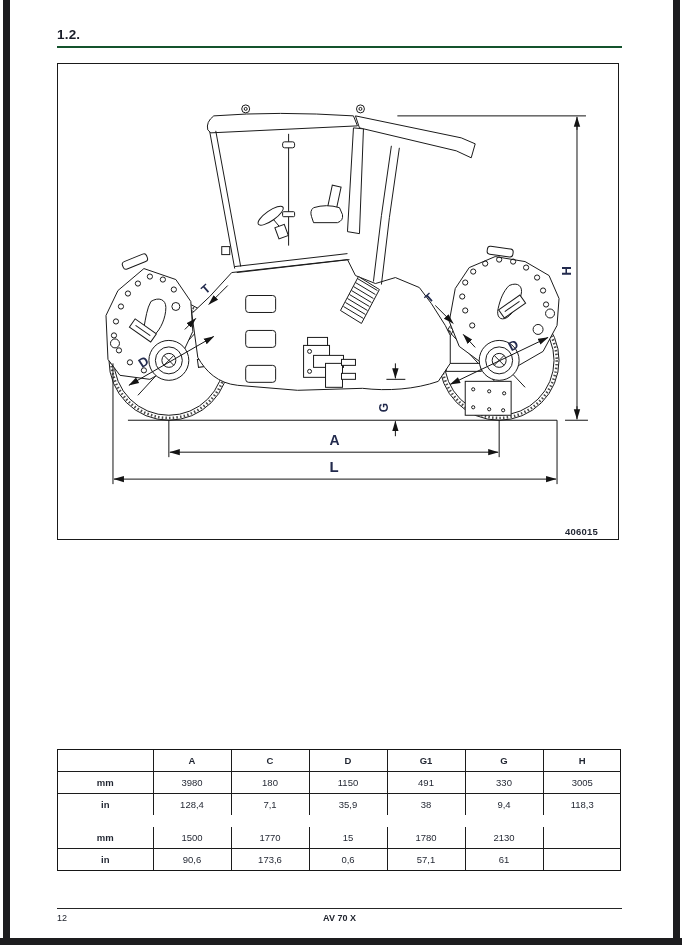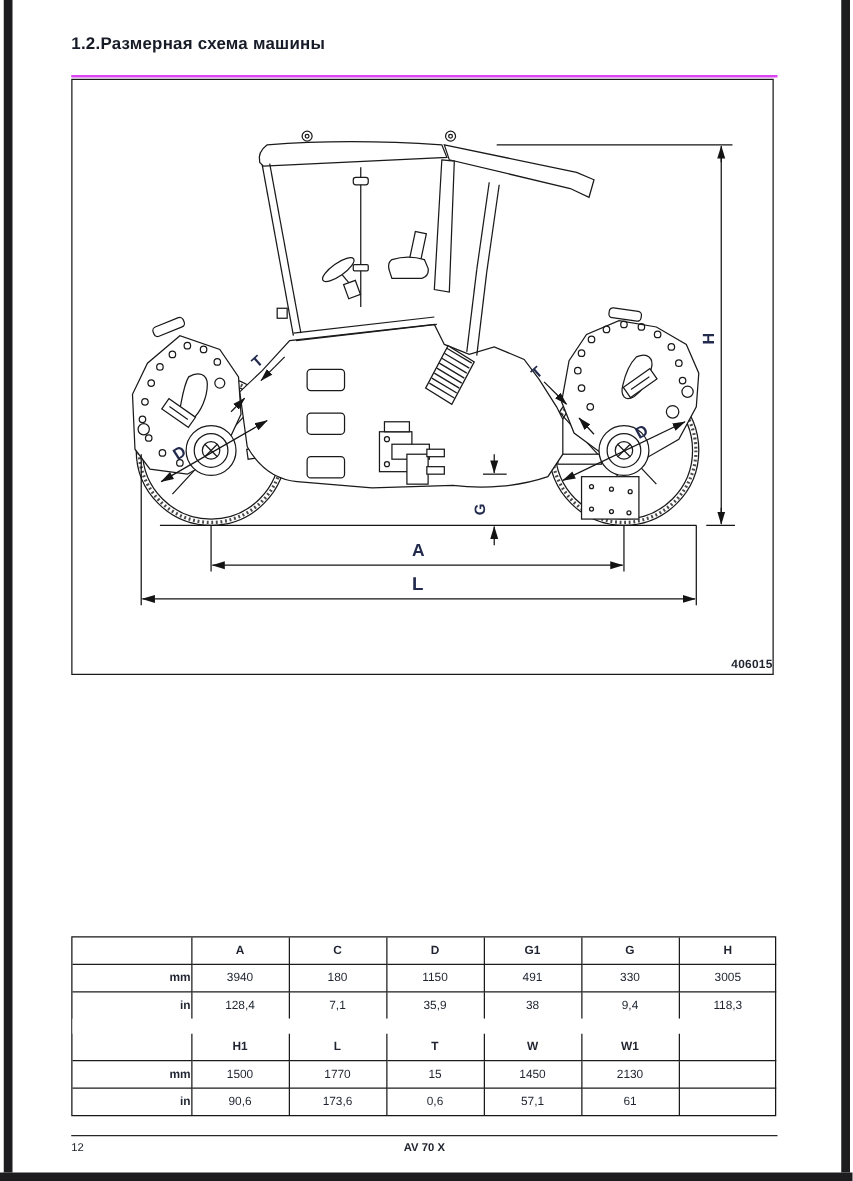--- a/index.html
+++ b/index.html
@@ -7,45 +7,45 @@
     width:682px;height:945px;position:relative;background:#ffffff;
     font-family:"Liberation Sans", sans-serif;color:#1f2430;overflow:hidden;
   }
   .scan-bar{position:absolute;background:#1d1d1f;}
   .bar-left{left:3px;top:0;width:7px;height:938px;}
   .bar-right{left:673px;top:0;width:7px;height:938px;}
   .bar-bottom{left:0;top:938px;width:682px;height:7px;}
 
   .section-header{
     position:absolute;left:57px;top:27px;width:565px;
-    border-bottom:2px solid #d946ef;padding-bottom:18px;
-    display:flex;align-items:baseline;
+    border-bottom:2px solid #14532d;padding-bottom:4px;
+    display:flex;gap:22px;align-items:baseline;
     font-weight:bold;font-size:13.5px;color:#181c28;letter-spacing:.2px;
   }
 
   .figure-box{
     position:absolute;left:57px;top:63px;width:562px;height:477px;
     border:1.5px solid #1a1a1a;background:#fff;box-sizing:border-box;
   }
   .figure-number{
-    position:absolute;right:0;bottom:2px;
+    position:absolute;right:20px;bottom:2px;
     font-weight:bold;font-size:9.5px;color:#1f2430;letter-spacing:.2px;
   }
 
   .dim-tables{
     position:absolute;left:57px;top:749px;width:564px;
     border:1.2px solid #161616;box-sizing:border-box;background:#fff;
   }
   .dim-tables table{border-collapse:collapse;width:100%;table-layout:fixed;}
   .dim-tables td,.dim-tables th{
     border:1px solid #1c1c1c;height:21px;text-align:center;vertical-align:middle;
     font-size:9.5px;color:#1f2430;padding:0;overflow:hidden;
   }
   .dim-tables th{font-weight:bold;}
-  .dim-tables td.rowhead{font-weight:bold;text-align:right;}
+  .dim-tables td.rowhead{font-weight:bold;}
   .dim-tables .spacer{height:12px;background:#fff;}
   .dim-tables table col.c0{width:95px;}
   .dim-tables table col.cn{width:78px;}
   .dim-tables table tr > *:first-child{border-left:none;}
   .dim-tables table tr > *:last-child{border-right:none;}
   .dim-tables table tr:first-child > *{border-top:none;}
   .dim-tables table tr:last-child > *{border-bottom:none;}
 
   .footer-rule{position:absolute;left:57px;top:908px;width:565px;height:1px;background:#262626;}
   .footer-page{position:absolute;left:57px;top:913px;font-size:9px;color:#20242e;}
@@ -61,21 +61,20 @@
 </style>
 </head>
 <body>
 
 <div class="scan-bar bar-left"></div>
 <div class="scan-bar bar-right"></div>
 <div class="scan-bar bar-bottom"></div>
 
 <div class="section-header">
   <span>1.2.</span>
-  <span>Размерная схема машины</span>
 </div>
 
 <div class="figure-box">
   <svg width="559" height="474" viewBox="0 0 560 475" xmlns="http://www.w3.org/2000/svg">
     <defs>
       <marker id="ae" markerWidth="11" markerHeight="8" refX="10" refY="4" orient="auto">
         <path d="M0,0.8 L10.5,4 L0,7.2 z" fill="#141414"></path>
       </marker>
       <marker id="as" markerWidth="11" markerHeight="8" refX="0.5" refY="4" orient="auto">
         <path d="M10.5,0.8 L0,4 L10.5,7.2 z" fill="#141414"></path>
@@ -294,21 +293,21 @@
           <th></th>
           <th>A</th>
           <th>C</th>
           <th>D</th>
           <th>G1</th>
           <th>G</th>
           <th>H</th>
         </tr>
         <tr>
           <td class="rowhead">mm</td>
-          <td>3940</td>
+          <td>3980</td>
           <td>180</td>
           <td>1150</td>
           <td>491</td>
           <td>330</td>
           <td>3005</td>
         </tr>
         <tr>
           <td class="rowhead">in</td>
           <td>128,4</td>
           <td>7,1</td>
@@ -325,34 +324,25 @@
         <col class="c0">
         <col class="cn">
         <col class="cn">
         <col class="cn">
         <col class="cn">
         <col class="cn">
         <col class="cn">
       </colgroup>
       <tbody>
         <tr>
-          <th></th>
-          <th>H1</th>
-          <th>L</th>
-          <th>T</th>
-          <th>W</th>
-          <th>W1</th>
-          <th></th>
-        </tr>
-        <tr>
           <td class="rowhead">mm</td>
           <td>1500</td>
           <td>1770</td>
           <td>15</td>
-          <td>1450</td>
+          <td>1780</td>
           <td>2130</td>
           <td></td>
         </tr>
         <tr>
           <td class="rowhead">in</td>
           <td>90,6</td>
           <td>173,6</td>
           <td>0,6</td>
           <td>57,1</td>
           <td>61</td>

